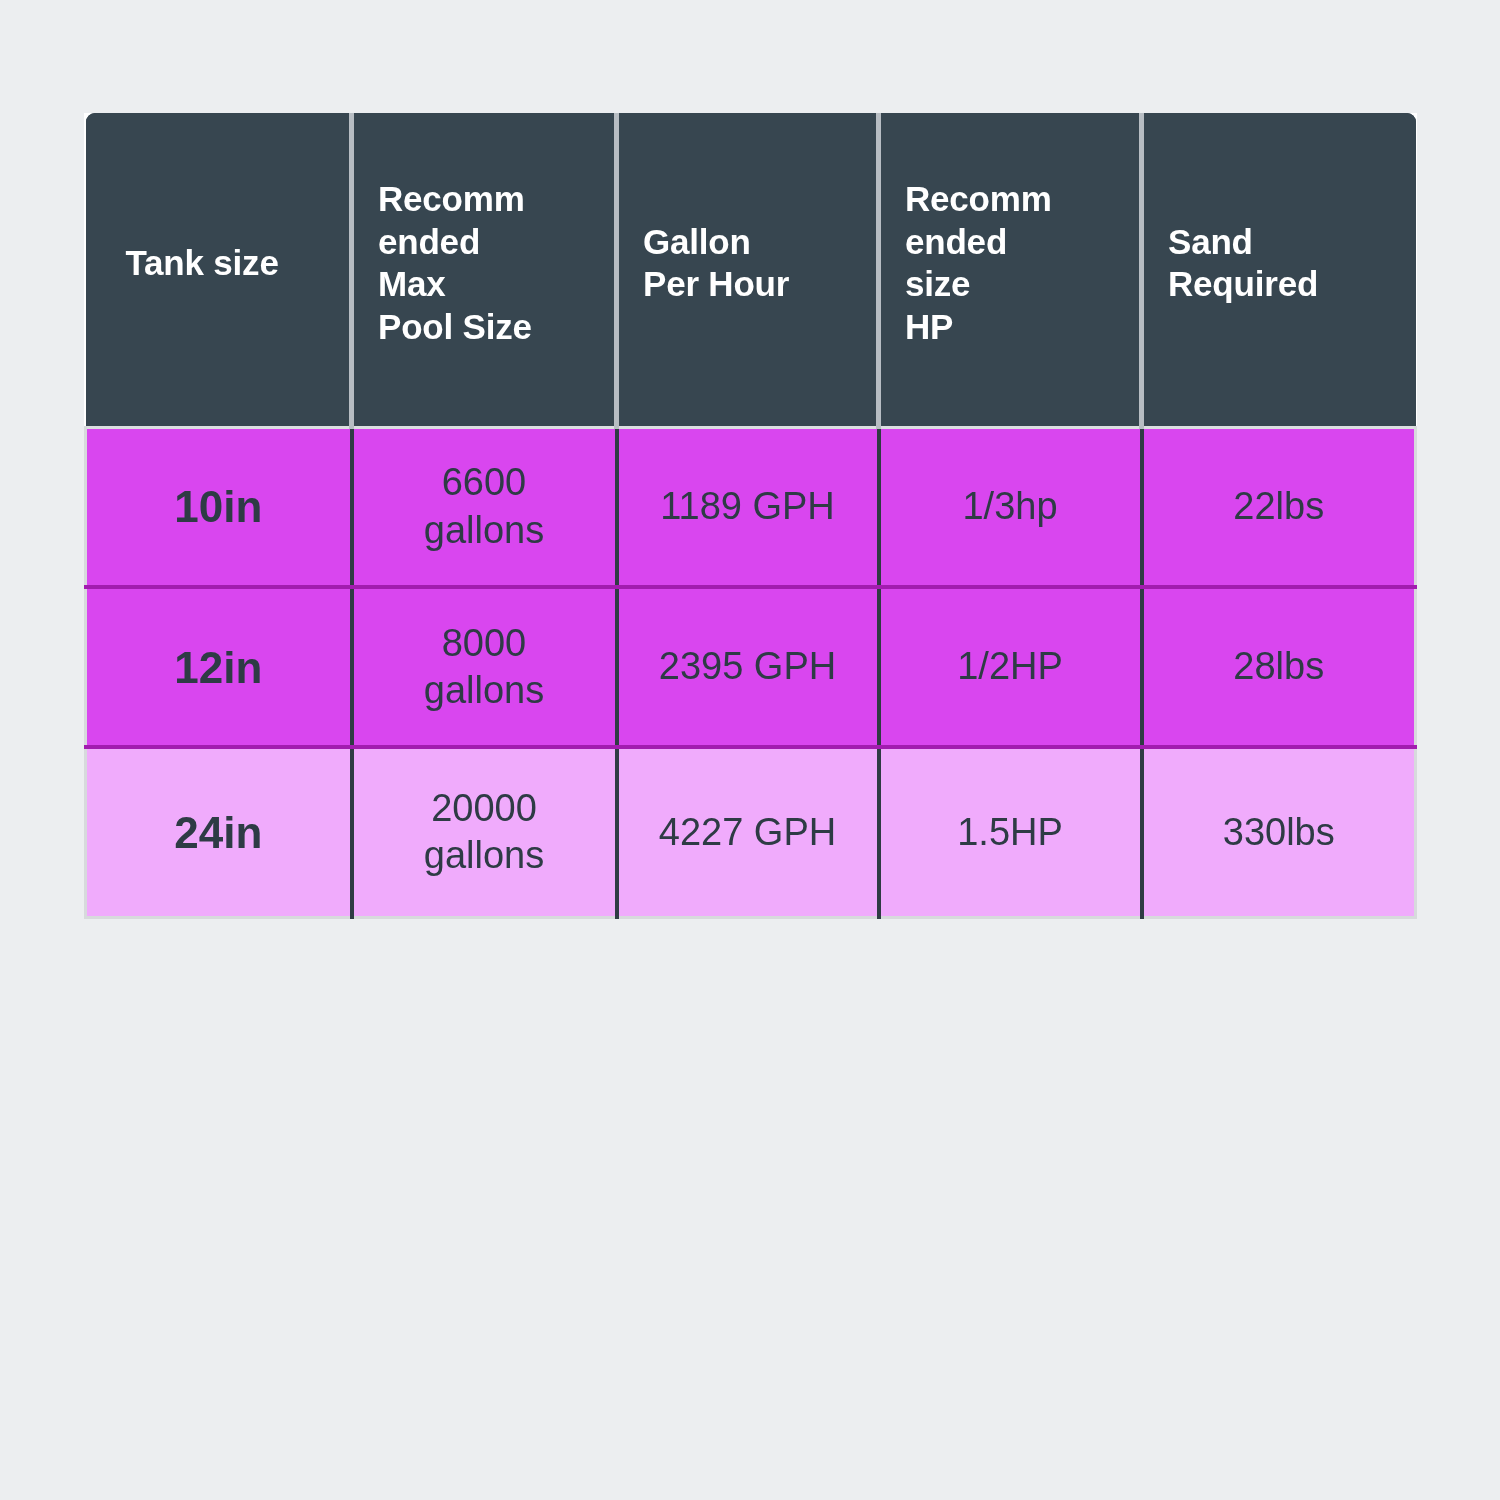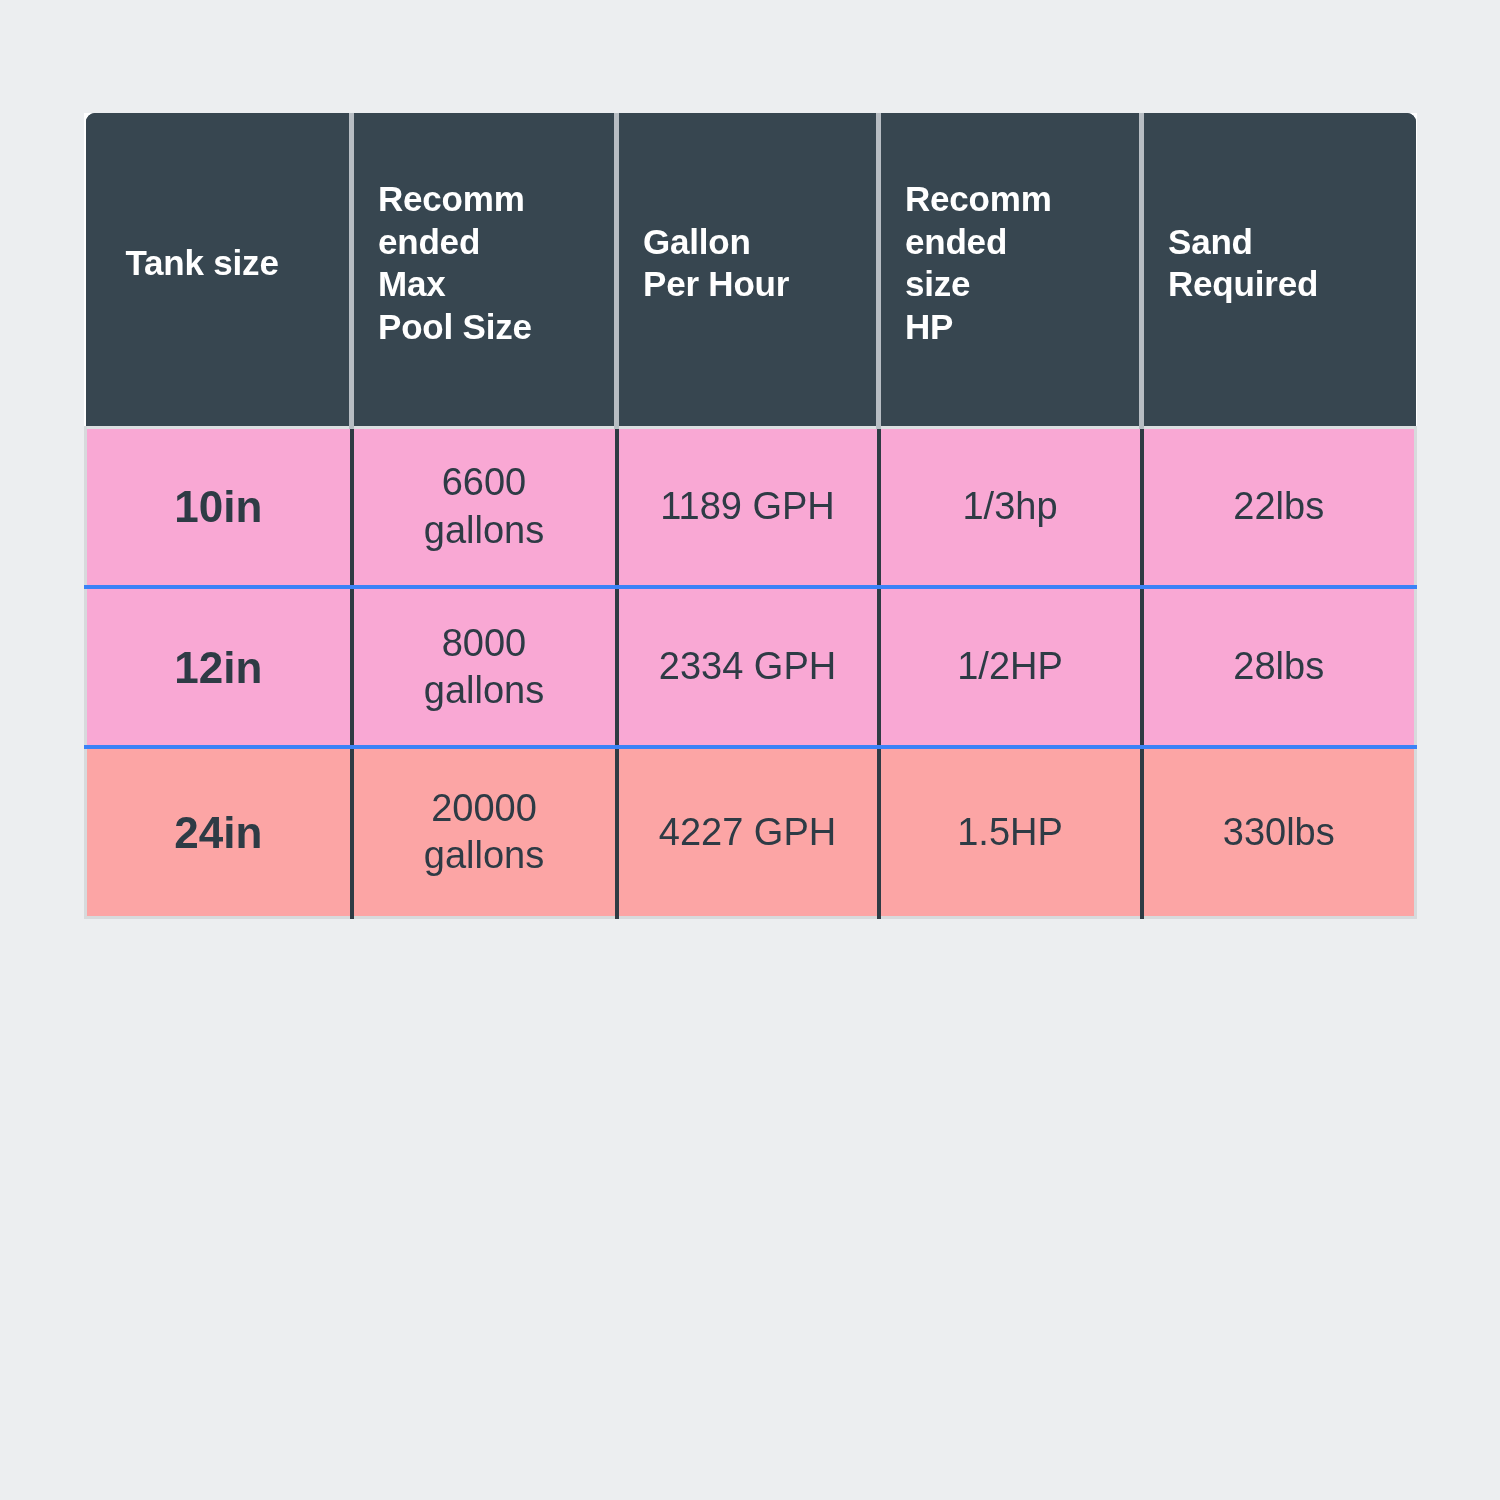--- a/index.html
+++ b/index.html
@@ -60,45 +60,45 @@
     border-top-left-radius: 9px;
     padding-left: 40px;
     margin-left: 8px;
   }
   thead th.last-head {
     border-top-right-radius: 9px;
   }
 
   
   tbody td {
-    background: #f9a8d4;
+    background: #d946ef;
     color: #2e3b45;
     font-size: 38px;
     line-height: 1.25;
     text-align: center;
     vertical-align: middle;
     height: 160px;
     box-sizing: border-box;
     border-right: 4px solid #2f3b44;
-    border-bottom: 4px solid #3b82f6;
+    border-bottom: 4px solid #a21caf;
     padding: 6px 8px;
   }
   tbody tr td:first-child {
     border-left: 3px solid #d7dadc;
     font-weight: bold;
     font-size: 44px;
   }
   tbody tr td:last-child {
     border-right: 3px solid #d7dadc;
   }
   tbody tr:first-child td {
     border-top: 3px solid #dcdfe1;
   }
   tbody tr.highlight td {
-    background: #fca5a5;
+    background: #f0abfc;
   }
   tbody tr:last-child td {
     border-bottom: 3px solid #d7dadc;
     height: 170px;
   }
 
   .cell-line { display: block; }
 </style>
 </head>
 <body>
@@ -143,21 +143,21 @@
             <td>1189 GPH</td>
             <td>1/3hp</td>
             <td>22lbs</td>
           </tr>
           <tr>
             <td>12in</td>
             <td>
               <span class="cell-line">8000</span>
               <span class="cell-line">gallons</span>
             </td>
-            <td>2334 GPH</td>
+            <td>2395 GPH</td>
             <td>1/2HP</td>
             <td>28lbs</td>
           </tr>
           <tr class="highlight">
             <td>24in</td>
             <td>
               <span class="cell-line">20000</span>
               <span class="cell-line">gallons</span>
             </td>
             <td>4227 GPH</td>

